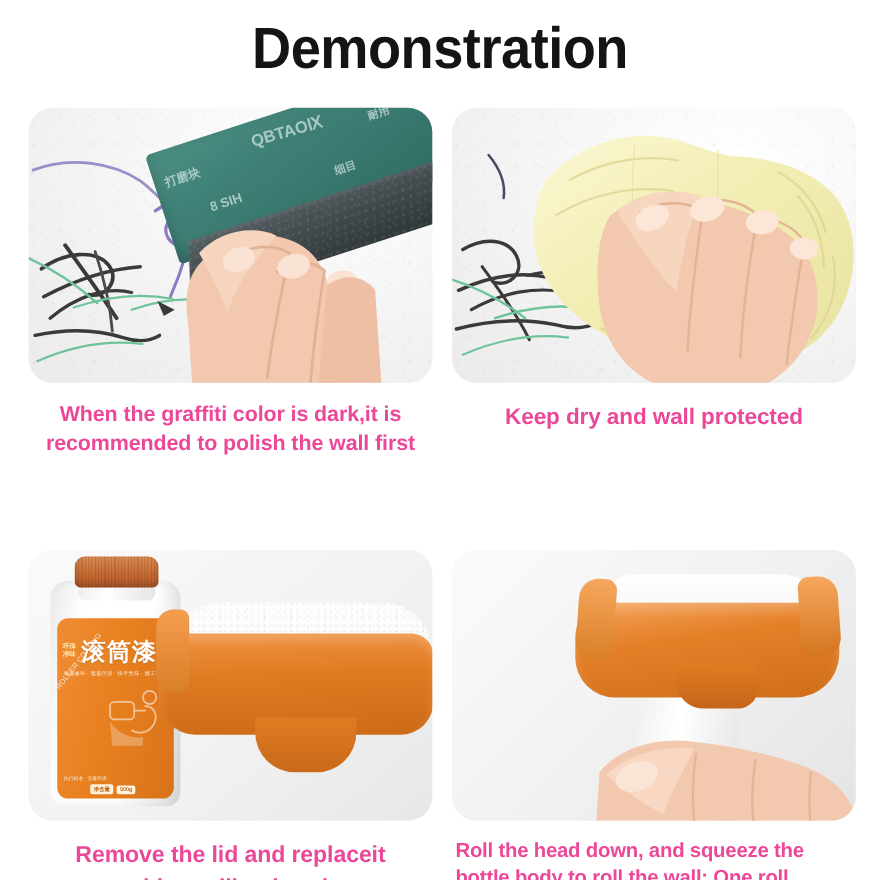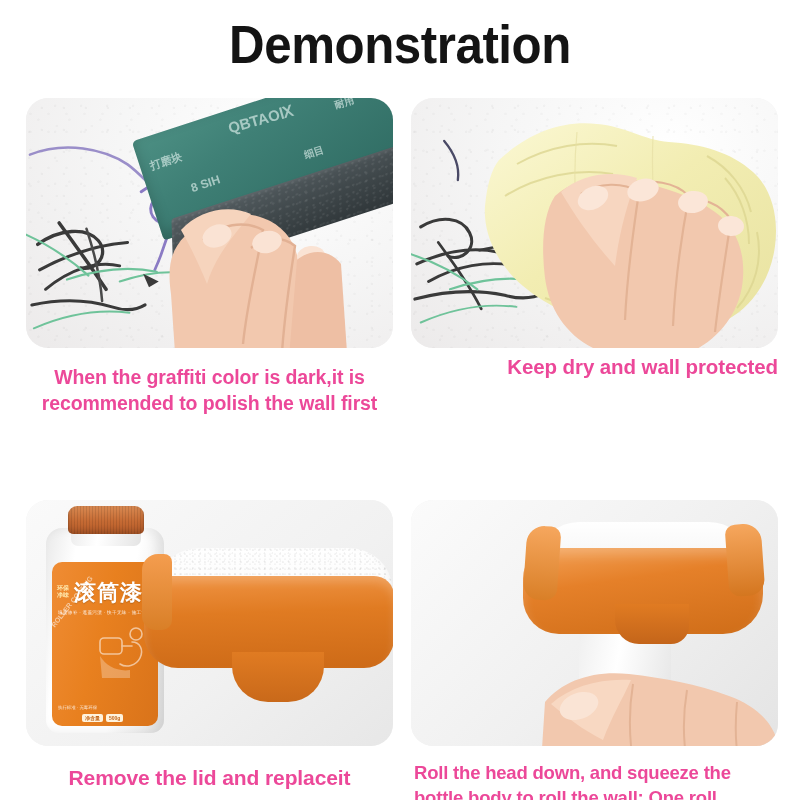--- a/index.html
+++ b/index.html
@@ -54,21 +54,21 @@
   }
   .photo.short { height: 246px; }
 
   .caption {
     color: #ec4899;
     font-weight: bold;
     font-family: "Liberation Sans", sans-serif;
     white-space: pre-line;
   }
   .cap-c1 { font-size: 19.5px; line-height: 26px; text-align: center; margin-top: 16px; letter-spacing: -0.1px;}
-  .cap-c2 { font-size: 20.5px; line-height: 27px; text-align: right; margin-top: 5px; letter-spacing: -0.1px;}
+  .cap-c2 { font-size: 20.5px; line-height: 27px; text-align: center; margin-top: 17px; letter-spacing: -0.1px;}
   .cap-c3 { font-size: 21px;   line-height: 30px; text-align: center; margin-top: 17px; letter-spacing: -0.1px;}
   .cap-c4 { font-size: 18.5px; line-height: 24.5px; text-align: left; margin-top: 15px; padding-left: 3px; letter-spacing: -0.2px;}
 
   
   .wall {
     position: absolute;
     inset: 0;
     background:
       radial-gradient(ellipse at 70% 20%, #ffffff 0%, #f6f6f6 45%, #eceaea 100%);
   }

